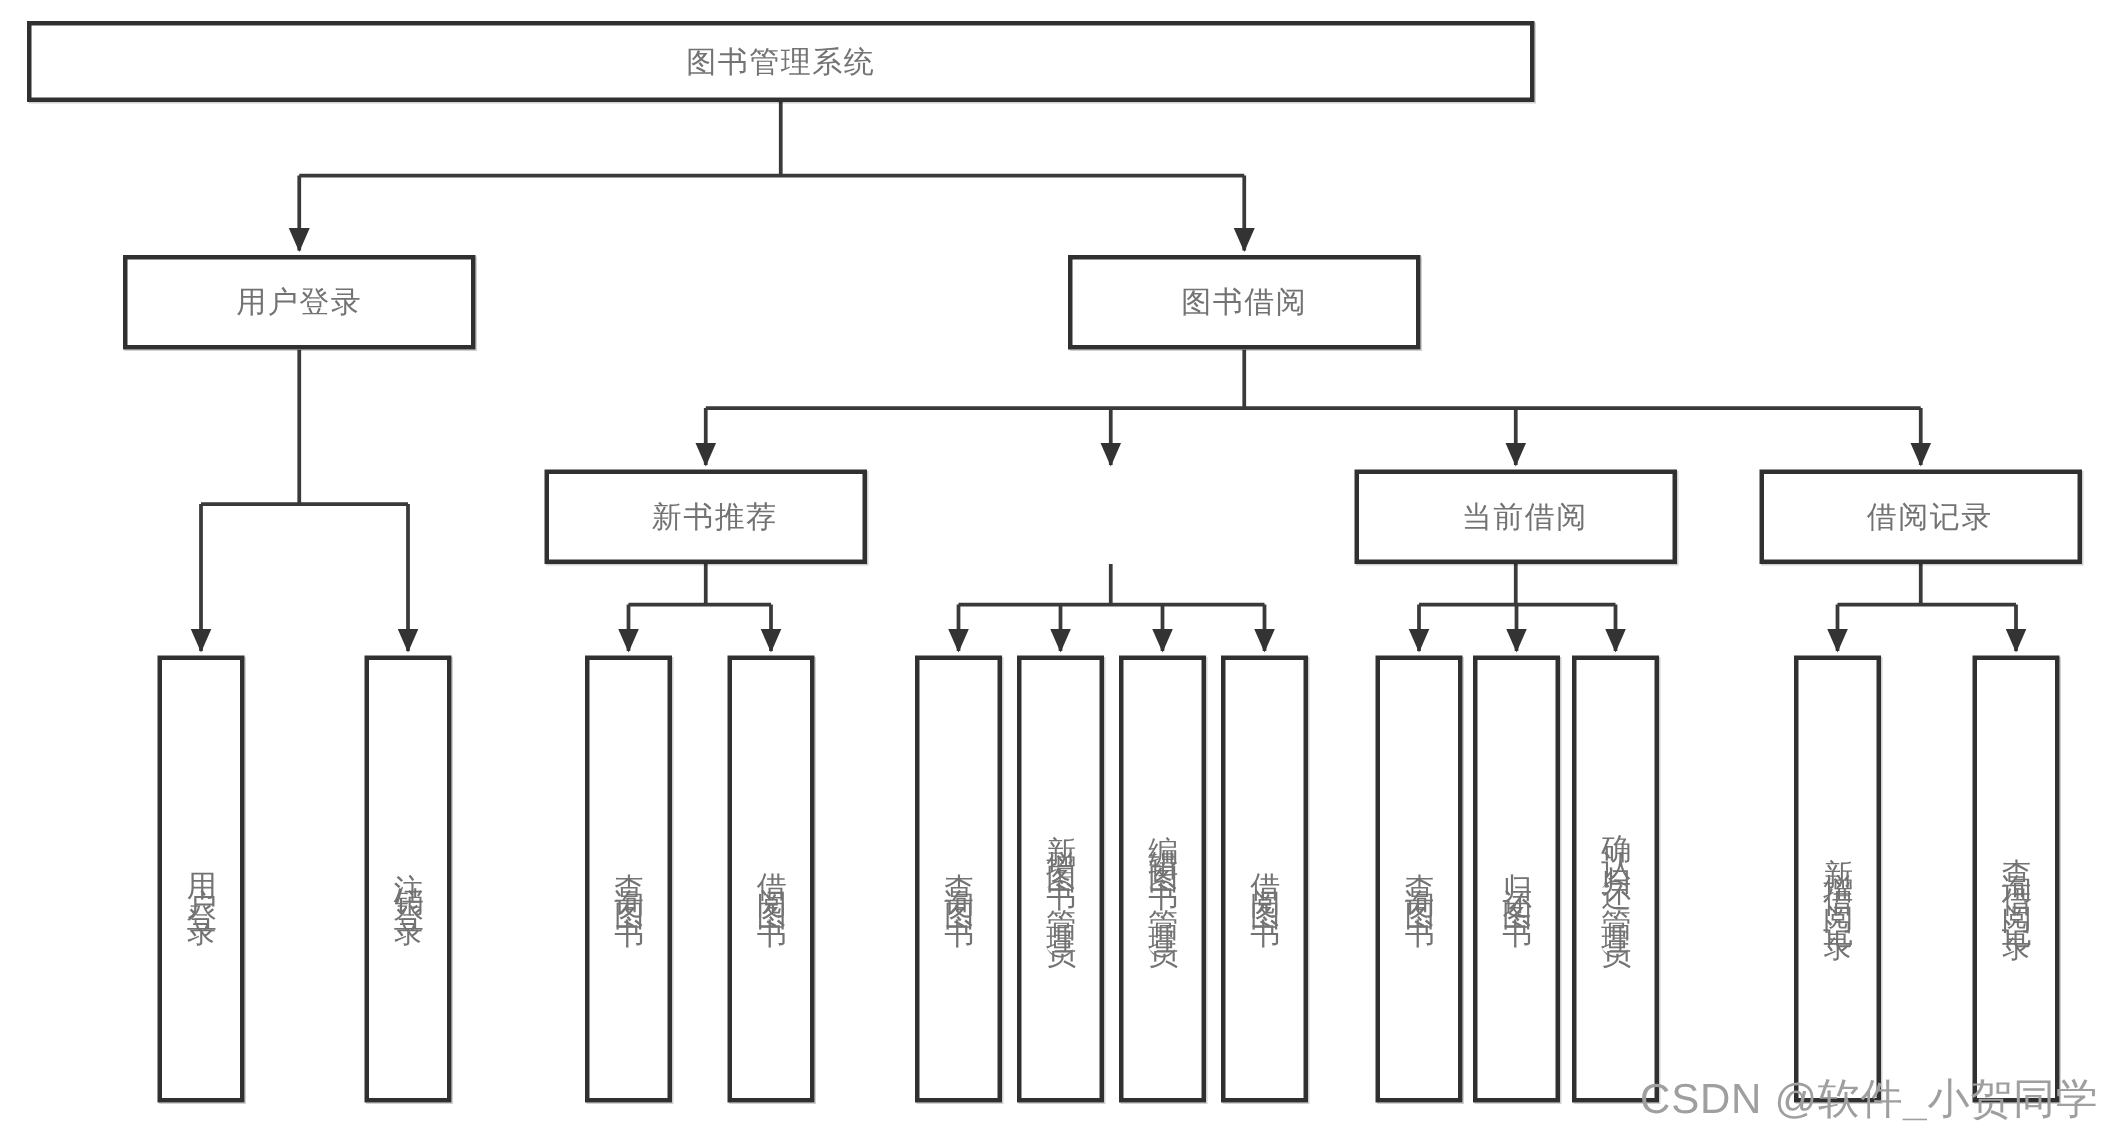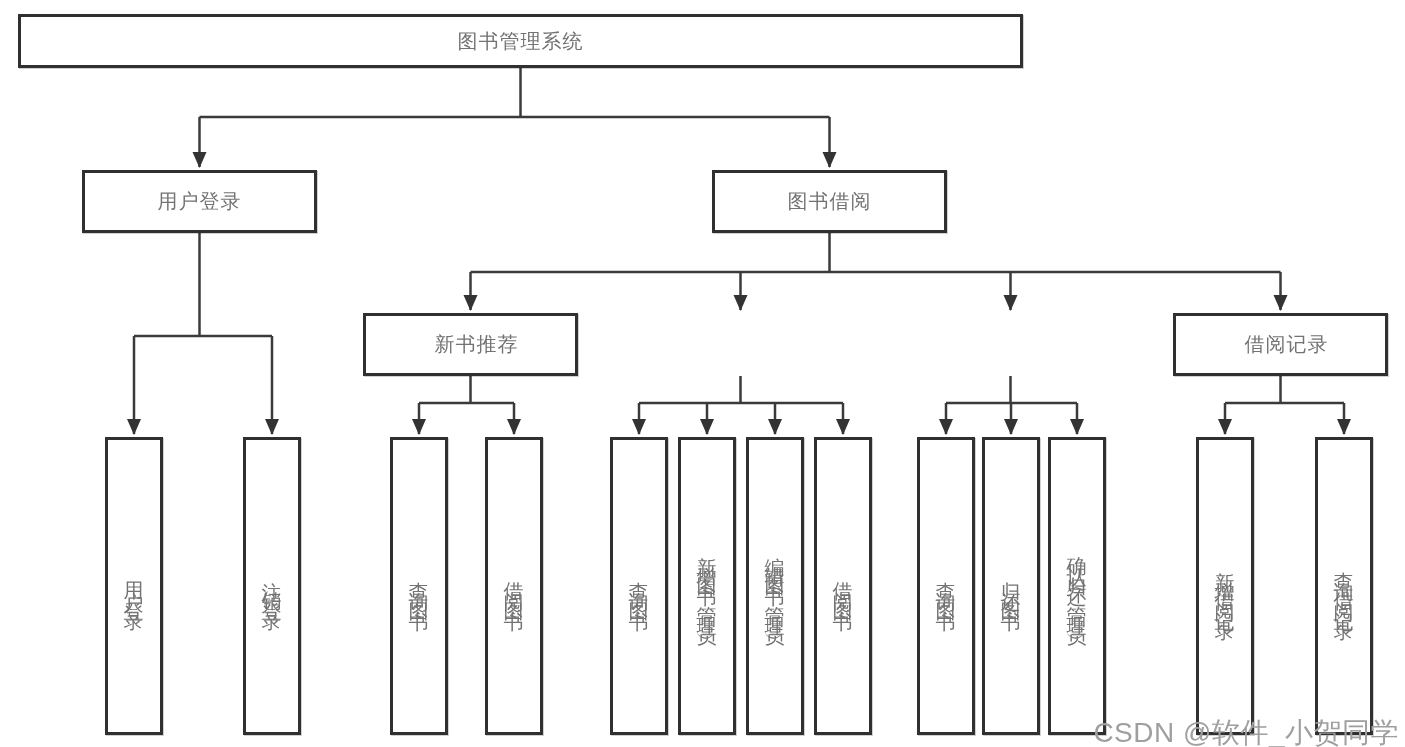--- a/index.html
+++ b/index.html
@@ -118,20 +118,23 @@
   <div class="box lvl1" style="left:82px">
     <span class="hlabel">用户登录</span>
   </div>
   <div class="box lvl1" style="left:712px">
     <span class="hlabel">图书借阅</span>
   </div>
 
   <div class="box lvl2" style="left:363px">
     <span class="hlabel">新书推荐</span>
   </div>
+  <div class="box lvl2" style="left:903px">
+    <span class="hlabel">当前借阅</span>
+  </div>
   <div class="box lvl2" style="left:1173px">
     <span class="hlabel">借阅记录</span>
   </div>
 
   <div class="box leaf" style="left:105px">
     <span class="vtext">用户登录</span>
   </div>
   <div class="box leaf" style="left:243px">
     <span class="vtext">注销登录</span>
   </div>

